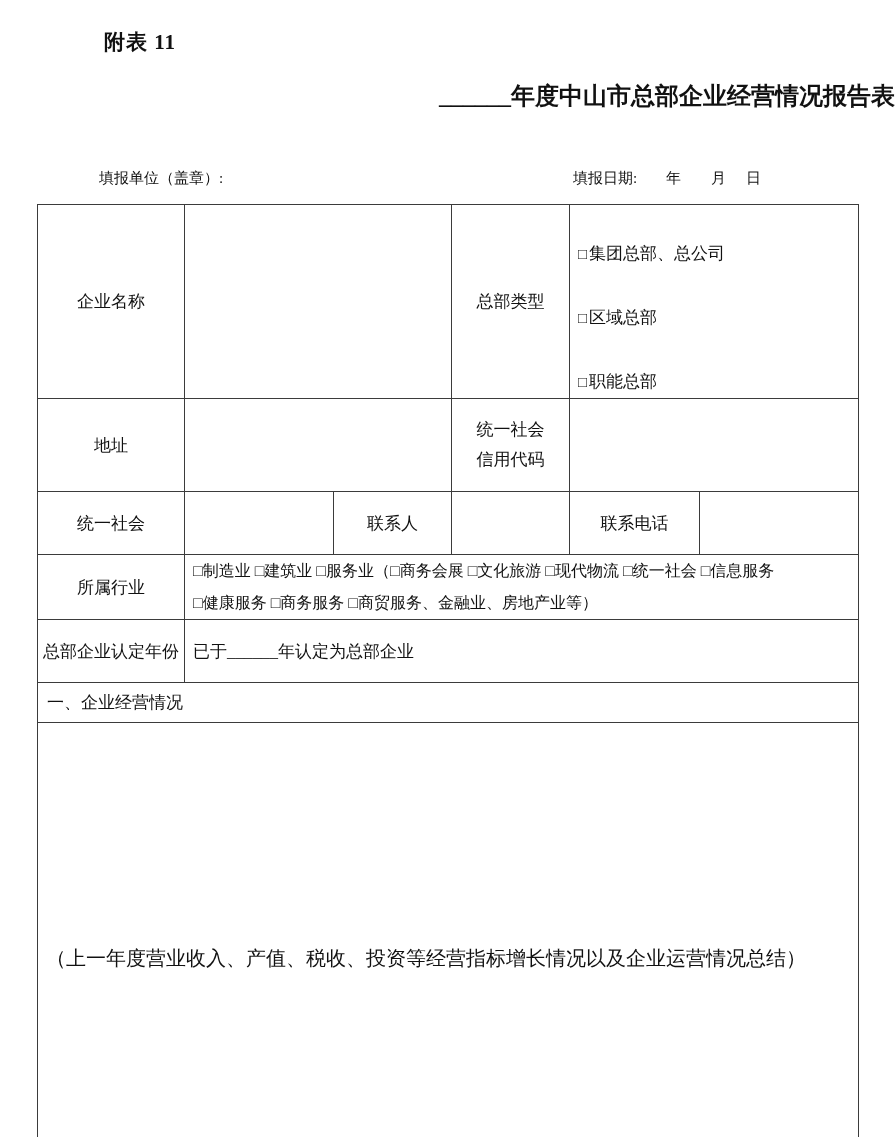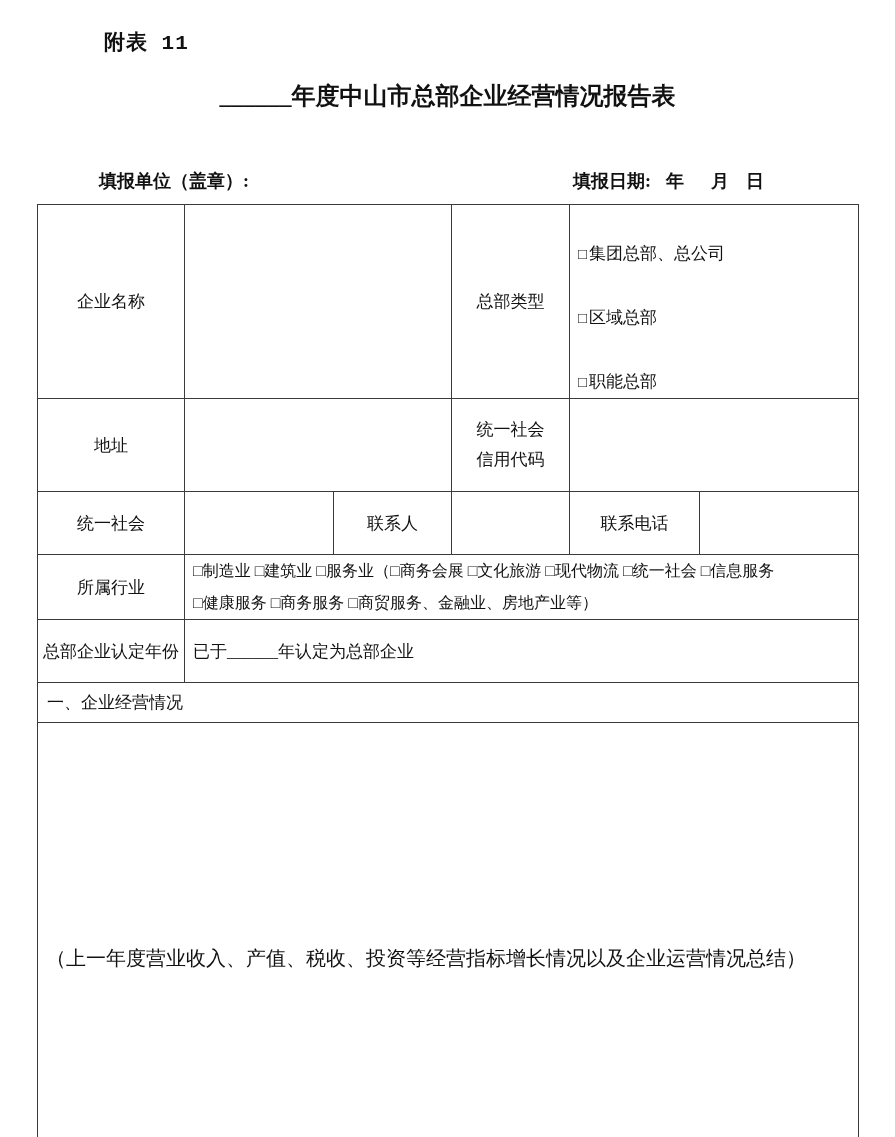--- a/index.html
+++ b/index.html
@@ -10,32 +10,31 @@
     color: #111111;
   }
   .page {
     position: relative;
     width: 895px; height: 1137px;
     background: #ffffff;
     overflow: hidden;
   }
   .appendix {
     position: absolute; left: 104px; top: 28px;
-    font-size: 21px; font-weight: bold; letter-spacing: 1px; font-family: Liberation Mono, monospace;
+    font-size: 21px; font-weight: bold; letter-spacing: 1px;
   }
   .title-row {
     position: absolute; left: 0; top: 80px; width: 895px;
-    text-align: center; font-size: 24px; font-weight: bold;
+    text-align: right; font-size: 24px; font-weight: bold;
     white-space: nowrap;
   }
   .title-blank { letter-spacing: 0; font-weight: bold; }
   .meta-row {
     position: absolute; left: 0; top: 169px; width: 895px; height: 24px;
-    font-size: 18px;
-    font-weight: bold;
+    font-size: 15px;
   }
   .meta-unit  { position: absolute; left: 99px;  top: 0; }
   .meta-dlab  { position: absolute; left: 573px; top: 0; }
   .meta-year  { position: absolute; left: 666px; top: 0; }
   .meta-month { position: absolute; left: 711px; top: 0; }
   .meta-day   { position: absolute; left: 746px; top: 0; }
 
   table.form {
     position: absolute; left: 37px; top: 204px;
     width: 821px;

